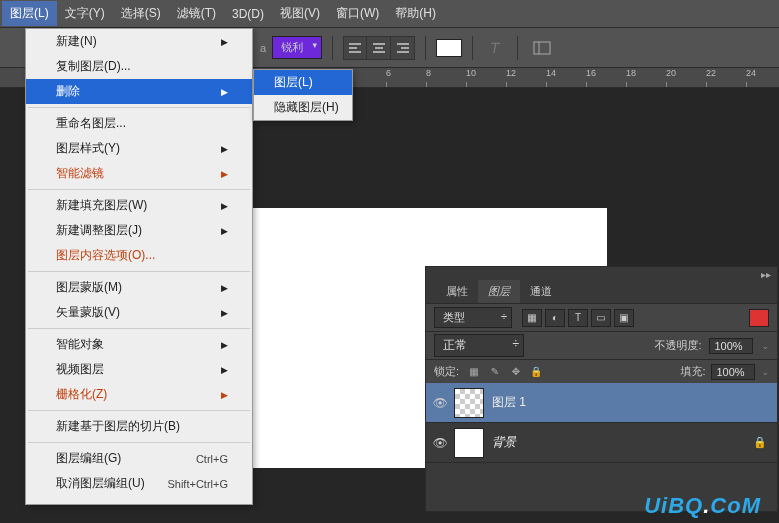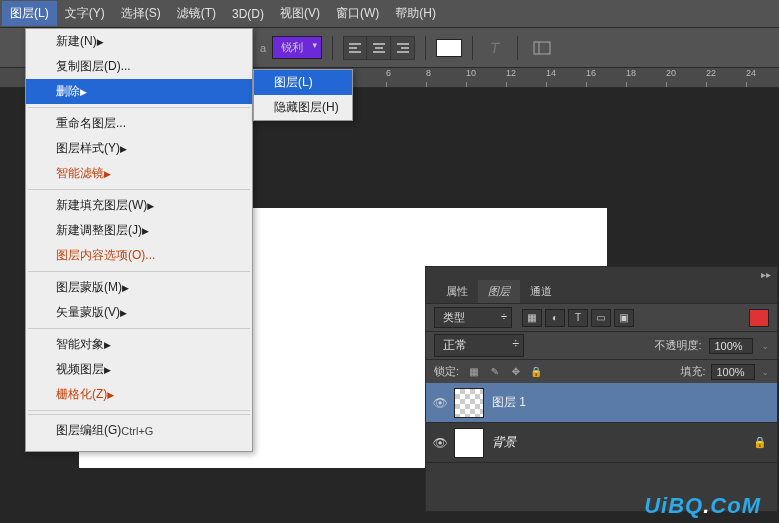--- a/index.html
+++ b/index.html
@@ -21,21 +21,21 @@
 
 .ruler { height: 20px; background: #4a4a4a; border-bottom: 1px solid #2a2a2a; position: relative; overflow: hidden; }
 .ruler-tick { position: absolute; top: 0; color: #bbb; font-size: 9px; }
 .ruler-tick::before { content: ""; position: absolute; left: 0; top: 14px; width: 1px; height: 6px; background: #888; }
 
 .canvas-area { position: absolute; top: 88px; left: 0; right: 0; bottom: 0; background: #262626; }
 .canvas { position: absolute; left: 79px; top: 120px; width: 528px; height: 260px; background: #fff; }
 
 
 .dropdown { position: absolute; top: 28px; left: 25px; width: 228px; background: #eee; border: 1px solid #999; box-shadow: 2px 2px 6px rgba(0,0,0,0.3); z-index: 100; }
-.dd-item { display: flex; align-items: center; padding: 4px 24px 4px 30px; font-size: 12px; color: #222; position: relative; }
+.dd-item { display: flex; align-items: center; justify-content: space-between; padding: 4px 24px 4px 30px; font-size: 12px; color: #222; position: relative; }
 .dd-item.disabled { color: #c2410c; }
 .dd-item.highlight { background: #2267d4; color: #fff; }
 .dd-item .arrow { font-size: 9px; }
 .dd-item .shortcut { font-size: 11px; color: #444; }
 .dd-sep { height: 1px; background: #ccc; margin: 3px 2px; }
 
 .submenu { position: absolute; top: 69px; left: 253px; width: 100px; background: #eee; border: 1px solid #999; box-shadow: 2px 2px 6px rgba(0,0,0,0.3); z-index: 101; }
 .submenu .dd-item { padding: 4px 10px 4px 20px; }
 
 
@@ -211,24 +211,31 @@
     </div>
     <div class="dd-item">
       <span>视频图层</span>
       <span class="arrow">▶</span>
     </div>
     <div class="dd-item disabled">
       <span>栅格化(Z)</span>
       <span class="arrow">▶</span>
     </div>
     <div class="dd-sep"></div>
+    <div class="dd-item">
+      <span>新建基于图层的切片(B)</span>
+    </div>
     <div class="dd-sep"></div>
     <div class="dd-item">
       <span>图层编组(G)</span>
       <span class="shortcut">Ctrl+G</span>
+    </div>
+    <div class="dd-item">
+      <span>取消图层编组(U)</span>
+      <span class="shortcut">Shift+Ctrl+G</span>
     </div>
     <div class="dd-item"></div>
   </div>
 
 <div class="submenu">
     <div class="dd-item highlight">图层(L)</div>
     <div class="dd-item">隐藏图层(H)</div>
   </div>
 
 <div class="panel">

